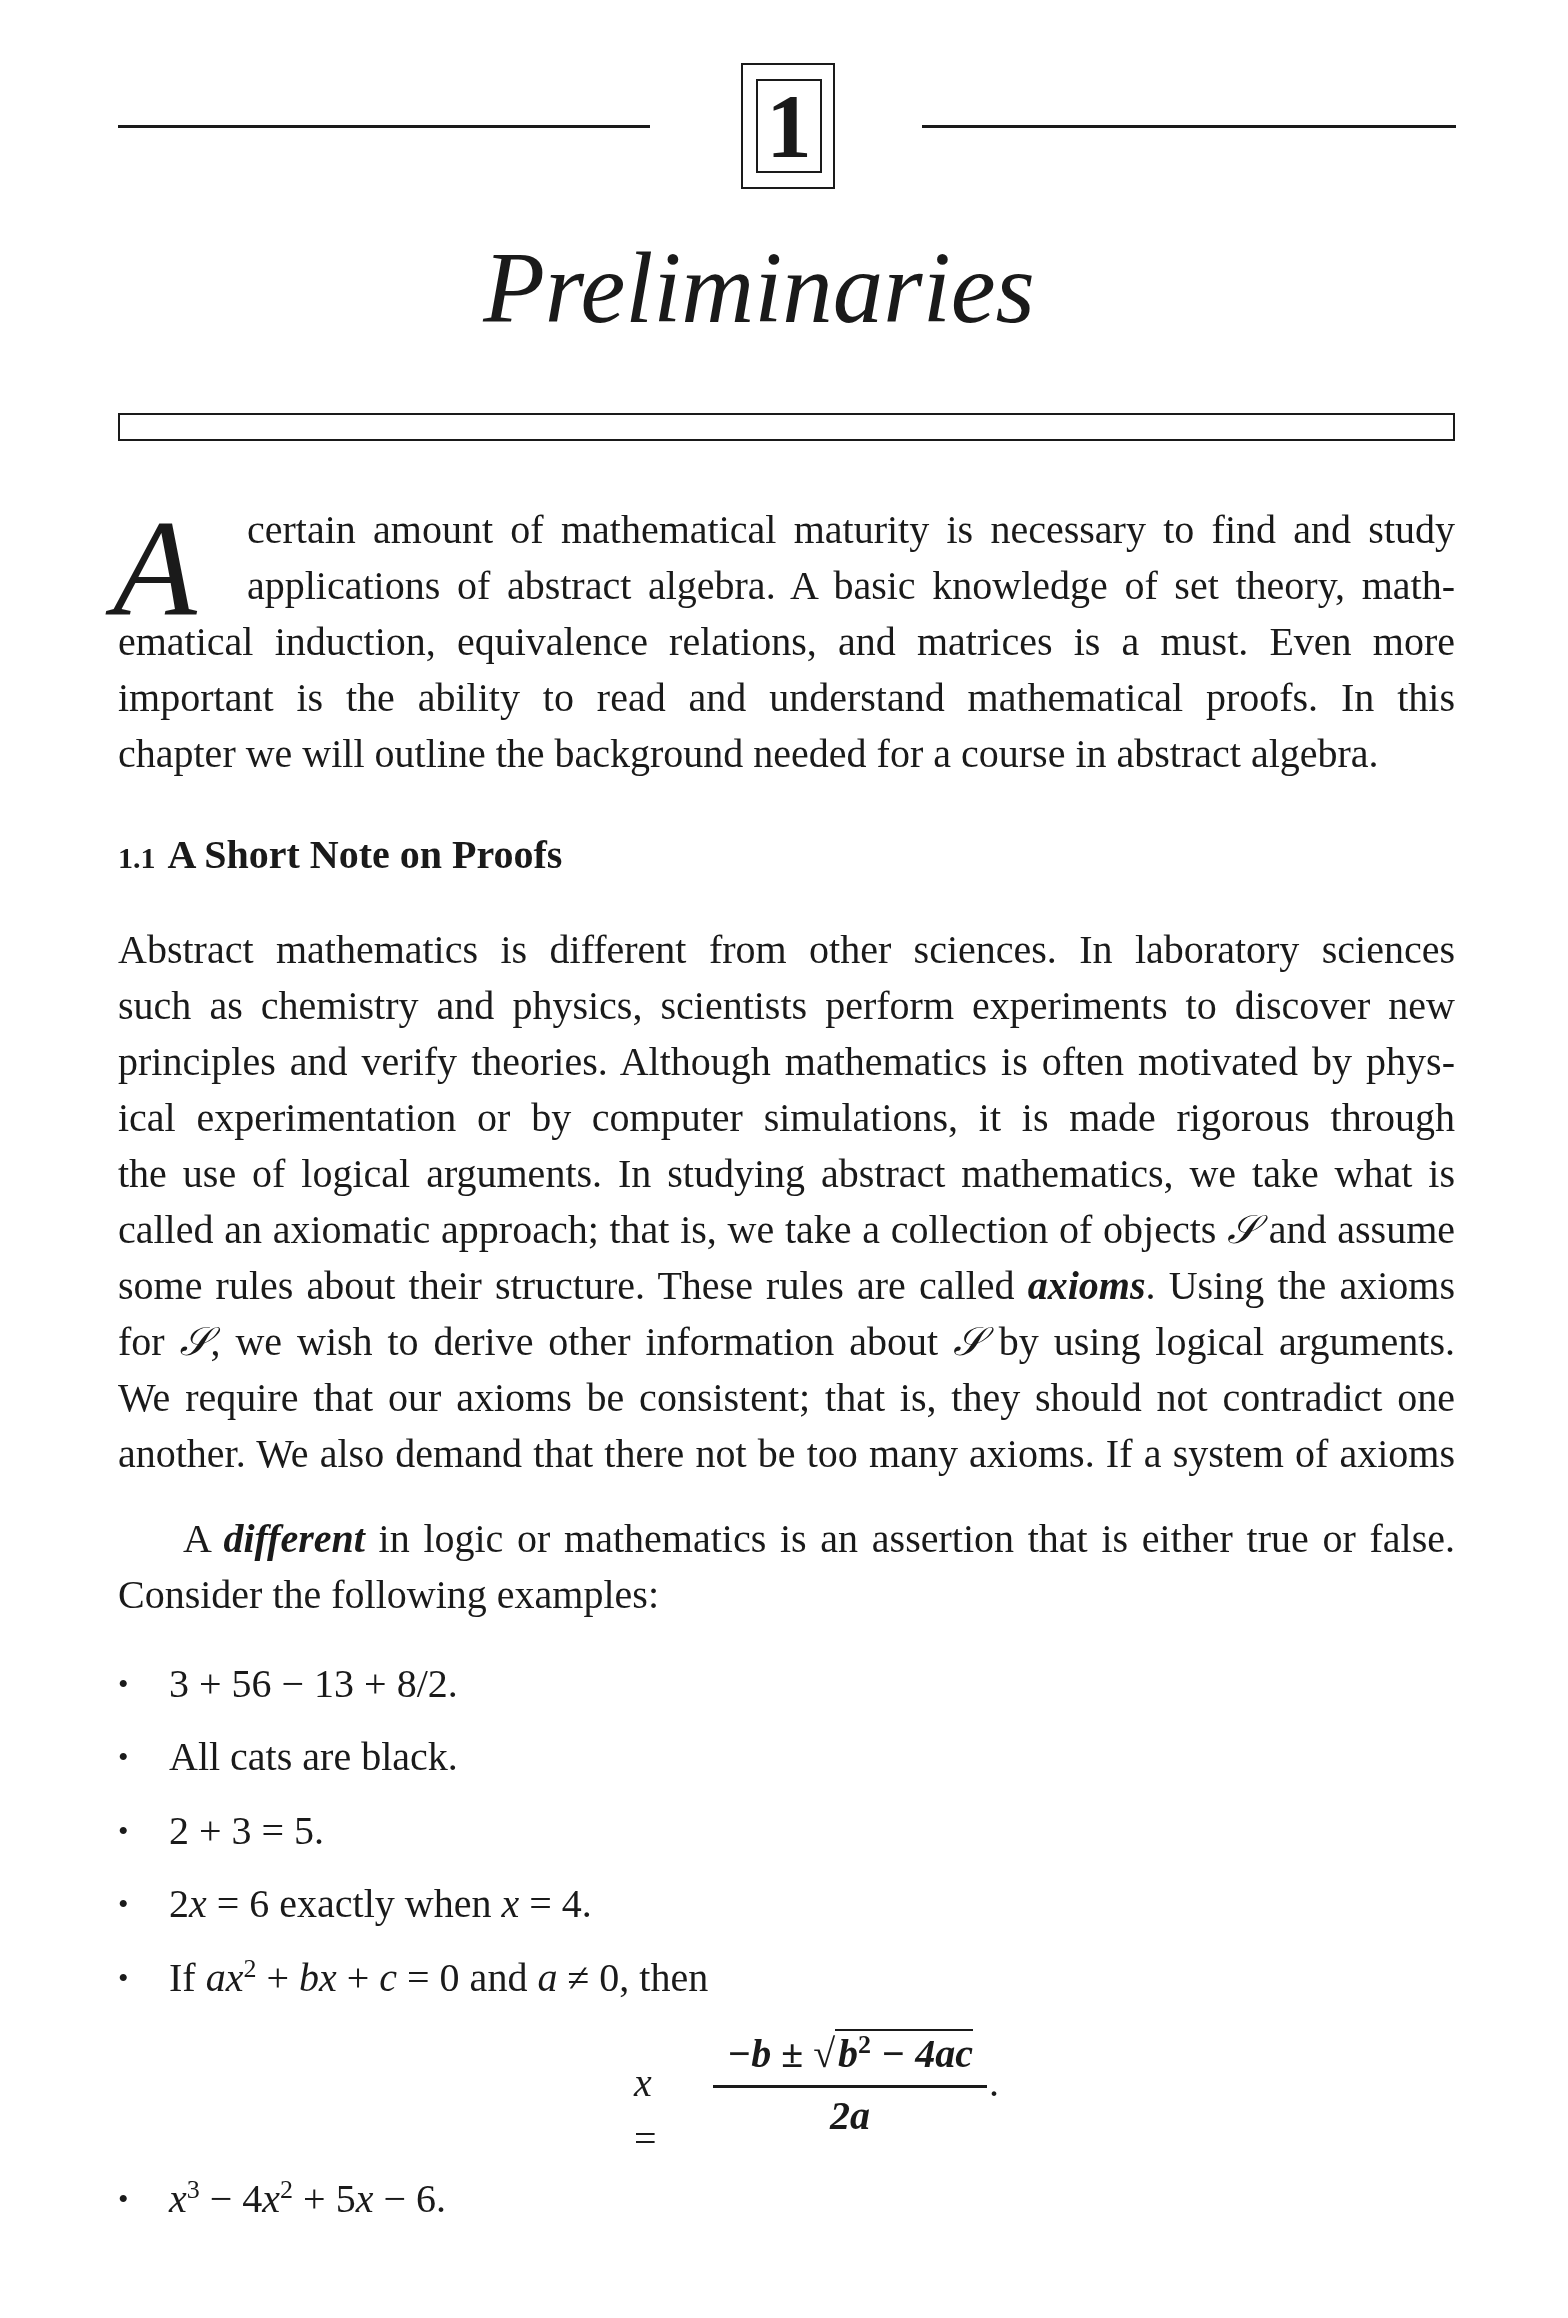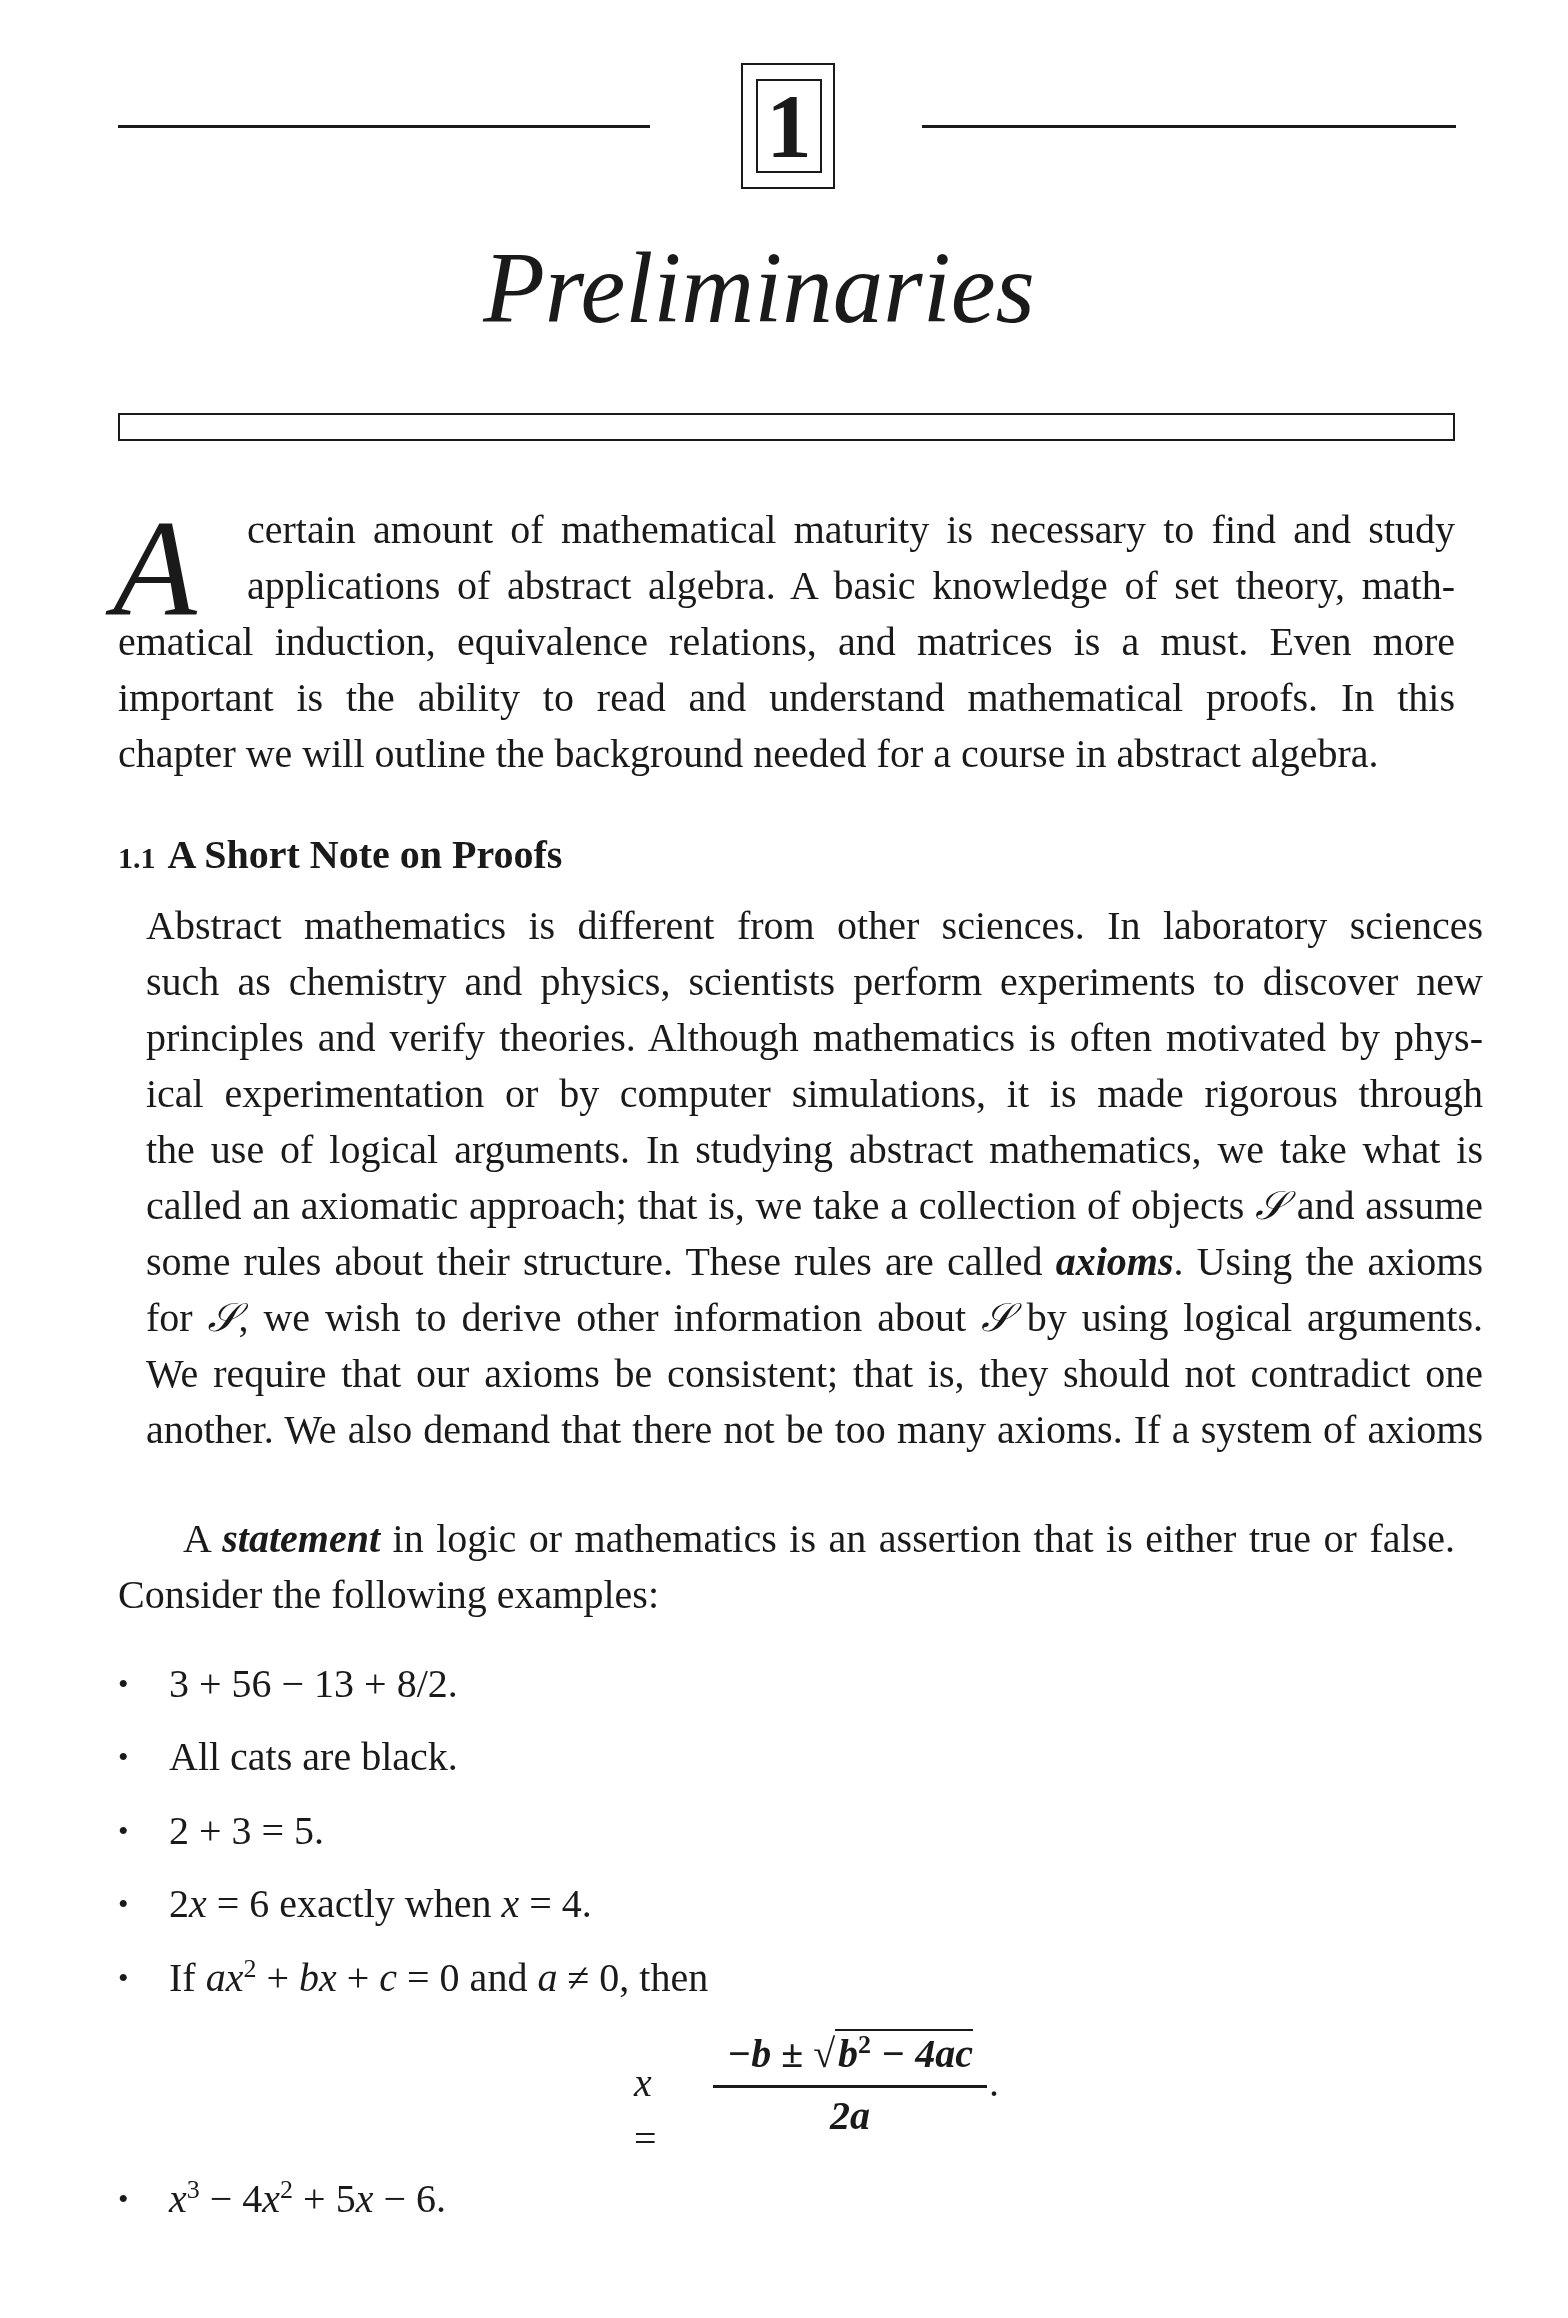--- a/index.html
+++ b/index.html
@@ -54,35 +54,35 @@
   <span class="line indent1">applications of abstract algebra.  A basic knowledge of set theory, math-</span>
   <span class="line">ematical induction, equivalence relations, and matrices is a must.  Even more</span>
   <span class="line">important is the ability to read and understand mathematical proofs.  In this</span>
   <span class="line last">chapter we will outline the background needed for a course in abstract algebra.</span>
 </div>
 
 <div class="heading">
   <span class="num">1.1</span><span>A Short Note on Proofs</span>
 </div>
 
-<div class="text" style="top:898px;margin-left:28px;">
+<div class="text" style="top:922px;">
   <span class="line">Abstract mathematics is different from other sciences.  In laboratory sciences</span>
   <span class="line">such as chemistry and physics, scientists perform experiments to discover new</span>
   <span class="line">principles and verify theories. Although mathematics is often motivated by phys-</span>
   <span class="line">ical experimentation or by computer simulations, it is made rigorous through</span>
   <span class="line">the use of logical arguments. In studying abstract mathematics, we take what is</span>
   <span class="line"><span>called an axiomatic approach; that is, we take a collection of objects </span><i class="m">𝒮</i><span> and assume</span></span>
   <span class="line"><span>some rules about their structure. These rules are called </span><b><i>axioms</i></b><span>. Using the axioms</span></span>
   <span class="line"><span>for </span><i class="m">𝒮</i><span>, we wish to derive other information about </span><i class="m">𝒮</i><span> by using logical arguments.</span></span>
   <span class="line">We require that our axioms be consistent; that is, they should not contradict one</span>
   <span class="line">another. We also demand that there not be too many axioms. If a system of axioms</span>
 </div>
 
 <div class="text" style="top:1511px;">
-  <span class="line" style="padding-left:65px;"><span>A </span><b><i>statement</i></b><span> in logic or mathematics is an assertion that is either true or false.</span></span>
+  <span class="line" style="padding-left:65px;"><span>A </span><b><i>different</i></b><span> in logic or mathematics is an assertion that is either true or false.</span></span>
   <span class="line last">Consider the following examples:</span>
 </div>
 
 <div class="bullets" style="top:0;">
   <div class="bullet" style="top:1656px;">
     <span class="dot">•</span><span>3 + 56 − 13 + 8/2.</span>
   </div>
   <div class="bullet" style="top:1729px;">
     <span class="dot">•</span><span>All cats are black.</span>
   </div>

